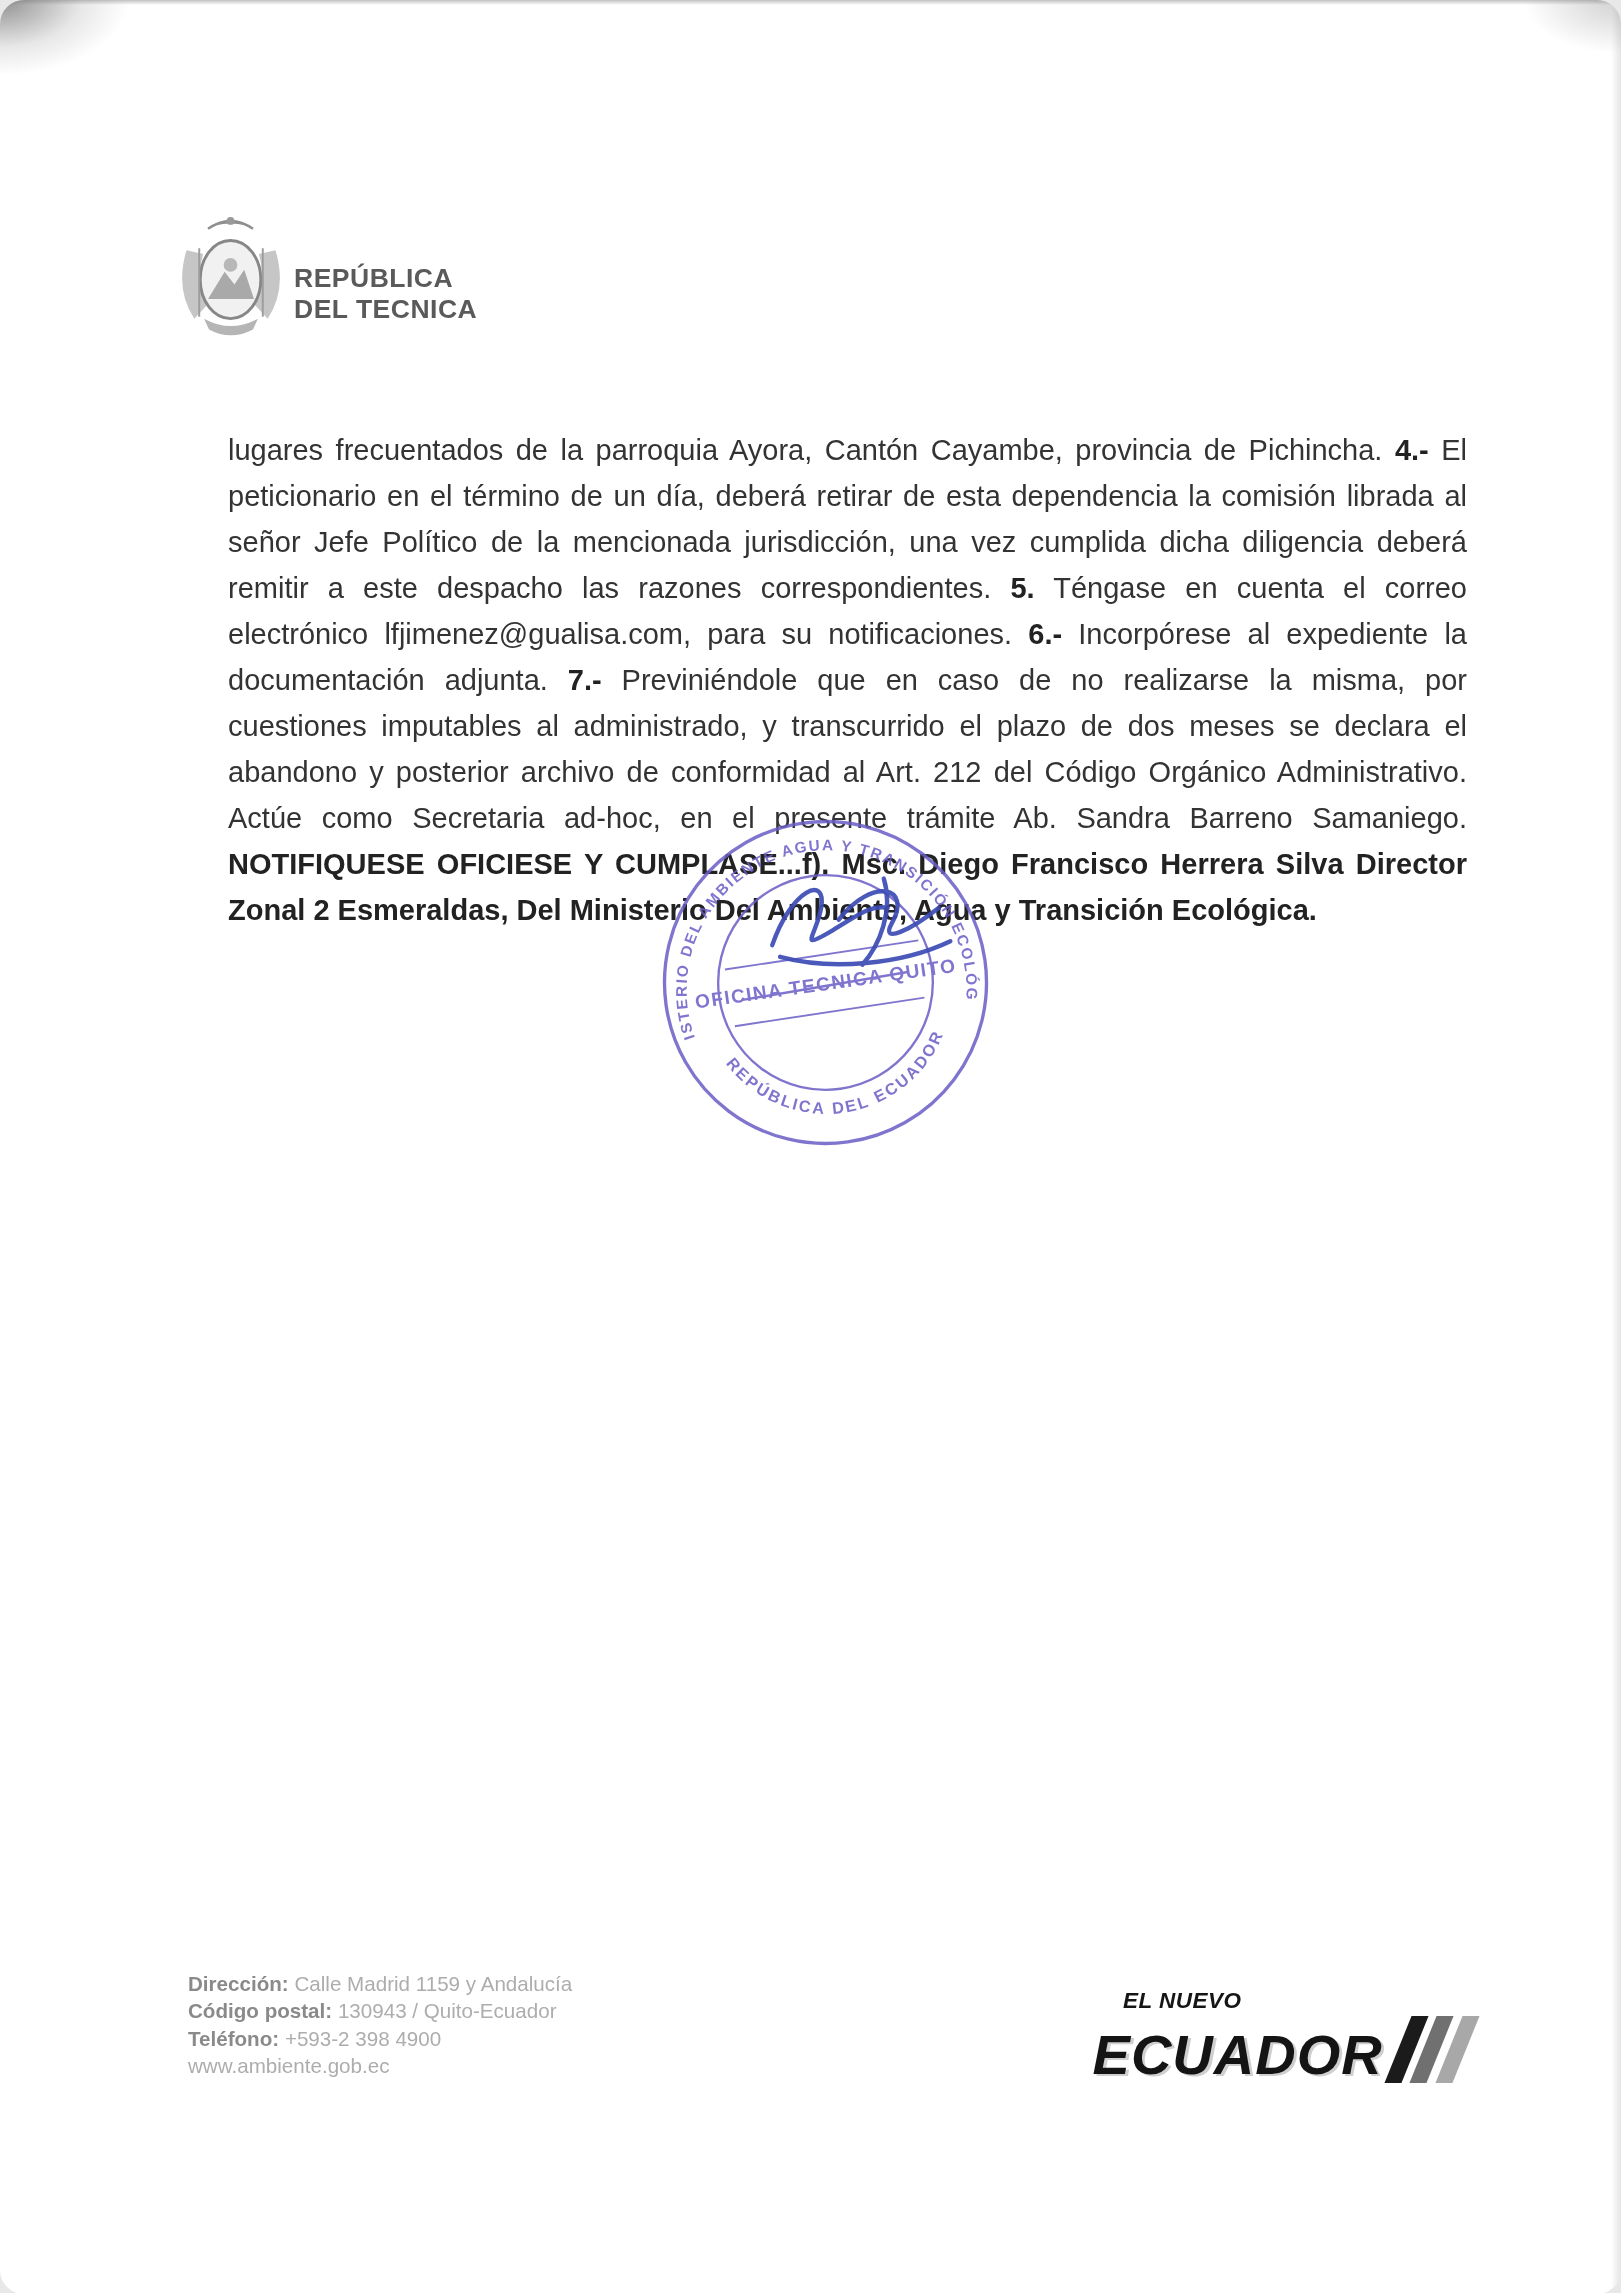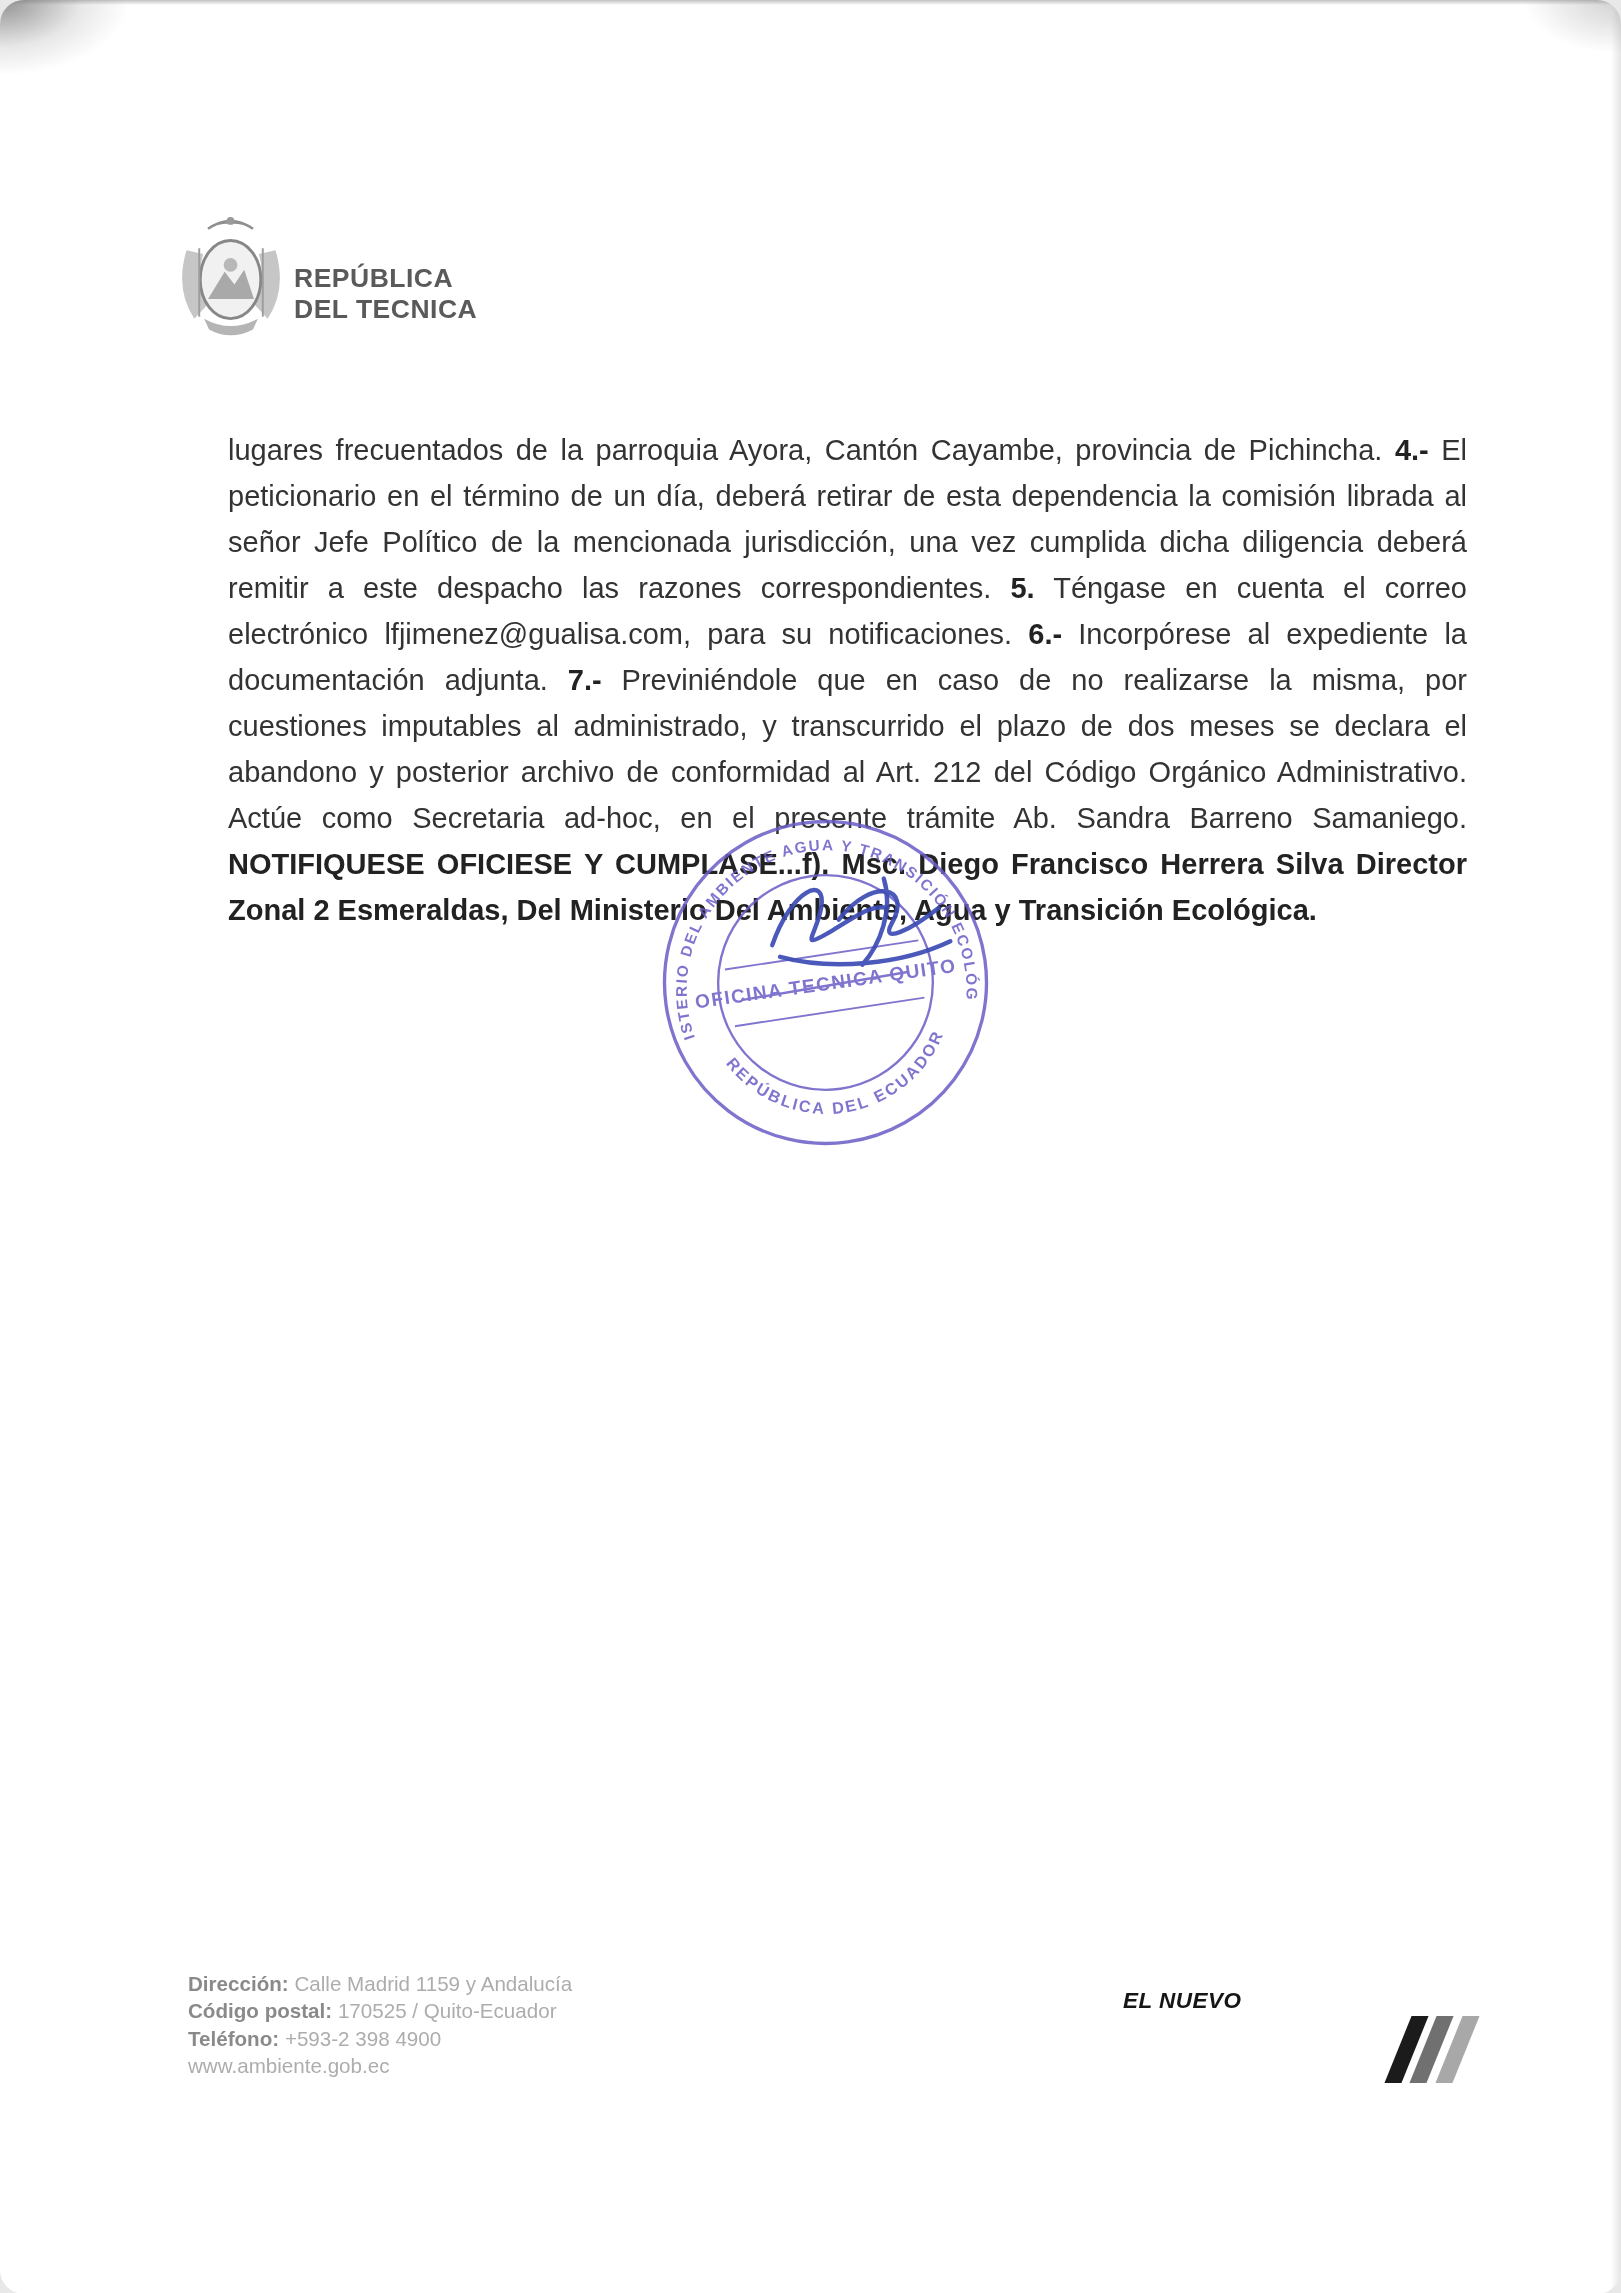--- a/index.html
+++ b/index.html
@@ -122,28 +122,29 @@
         <path d="M 104 72 C 138 28 180 38 158 76 C 146 98 178 82 206 60"></path>
         <path d="M 150 30 C 160 62 146 98 128 118"></path>
         <path d="M 44 110 C 96 124 168 118 218 94"></path>
       </g>
     </svg>
   </div>
 
 
   <div class="footer-address">
     <div><span class="addr-label">Dirección:</span> <span class="addr-value">Calle Madrid 1159 y Andalucía</span></div>
-    <div><span class="addr-label">Código postal:</span> <span class="addr-value">170525 / Quito-Ecuador</span></div>
+    <div><span class="addr-label">Código postal:</span> <span class="addr-value">130943 / Quito-Ecuador</span></div>
     <div><span class="addr-label">Teléfono:</span> <span class="addr-value">+593-2 398 4900</span></div>
     <div><span class="addr-value">www.ambiente.gob.ec</span></div>
   </div>
 
   <div class="footer-logo">
     <div class="el-nuevo">EL NUEVO</div>
     <div class="ecuador-row">
+      <span class="ecuador-word">ECUADOR</span>
       <span class="stripes">
           <i></i>
           <i></i>
           <i></i>
         </span>
     </div>
   </div>
 
 </div>
 

